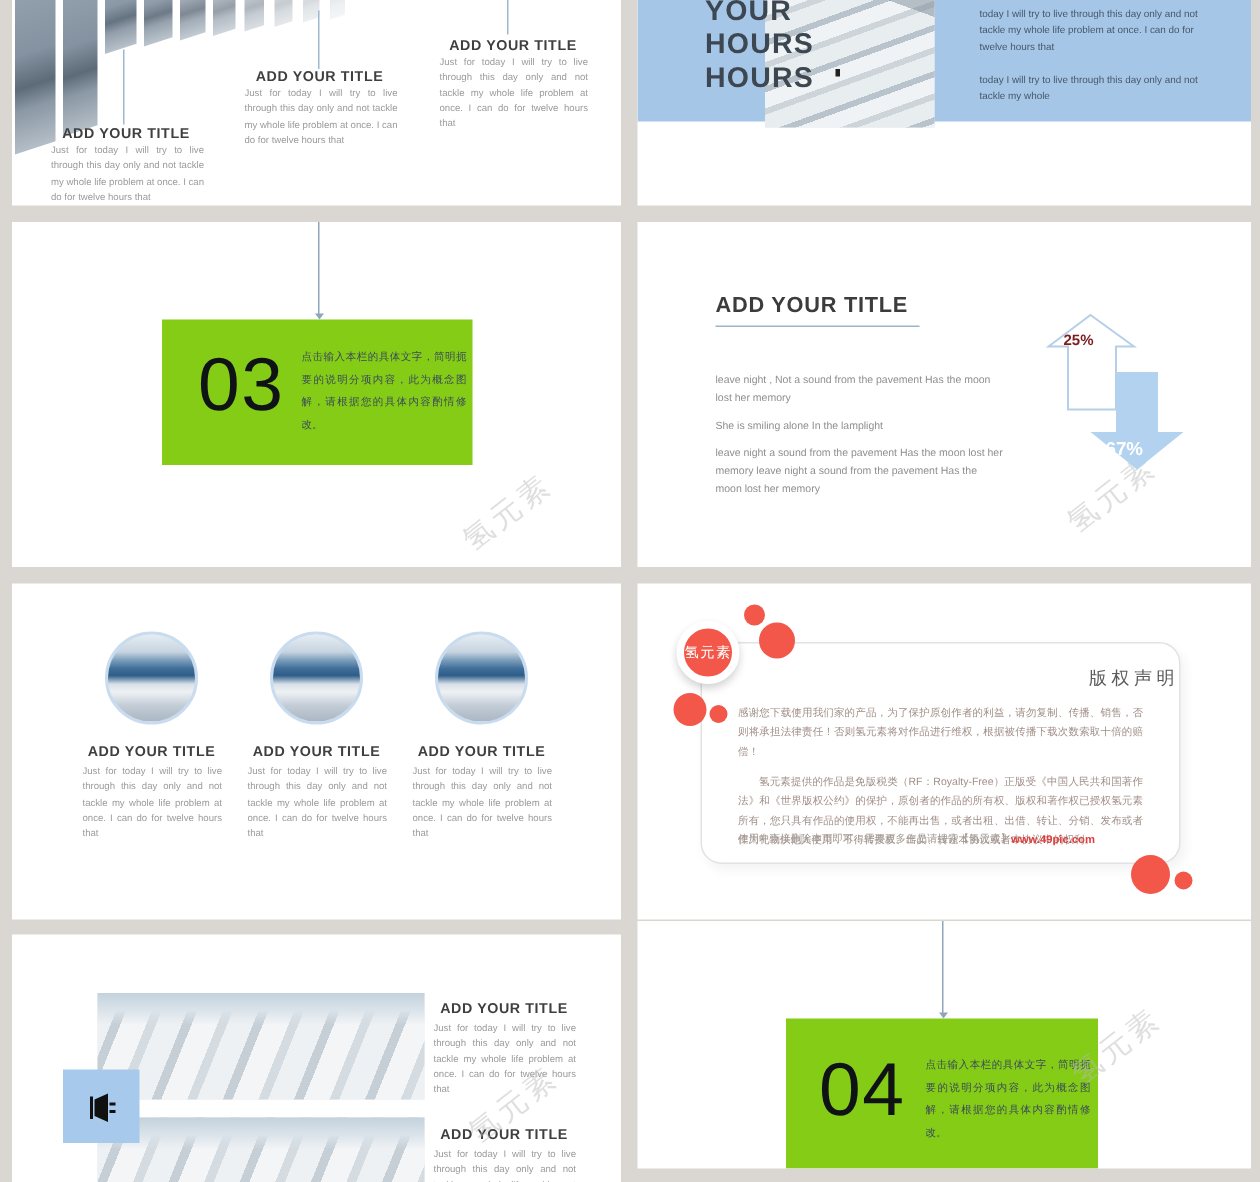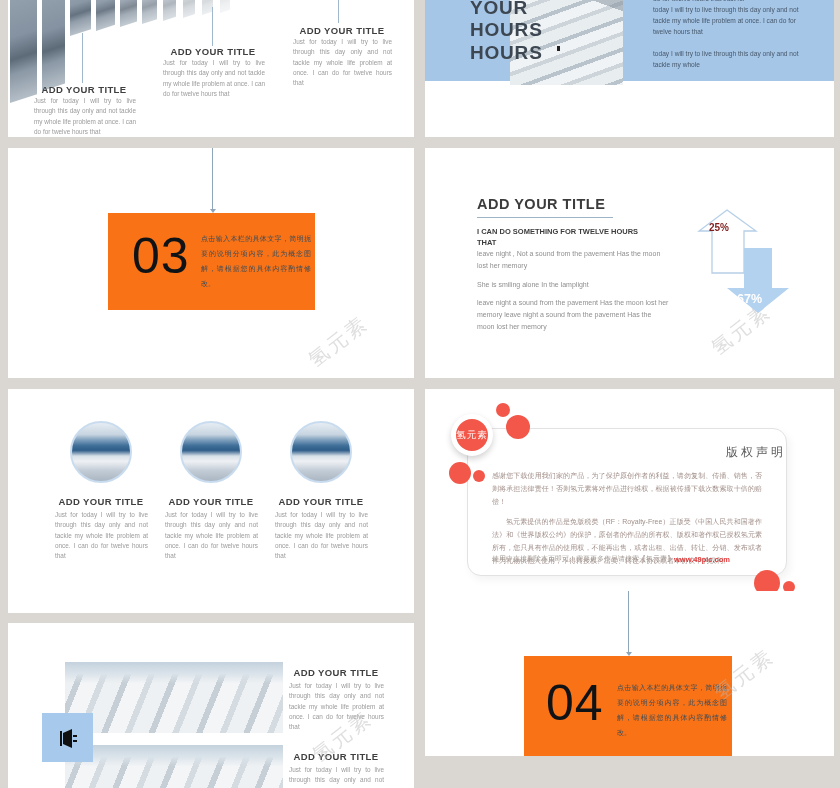--- a/index.html
+++ b/index.html
@@ -35,22 +35,22 @@
         background:
           linear-gradient(200deg, rgba(110,125,140,.45) 0 9%, rgba(0,0,0,0) 9%),
           repeating-linear-gradient(160deg,#f0f3f5 0 10px,#cdd5db 10px 14px,#e8edf0 14px 25px,#b9c3cb 25px 29px);
         background-color:#e5eaee; }
   #s1r .mtn::after { content:""; position:absolute; left:42%; top:54%; width:3px; height:5px; background:#222; }
   #s1r .rtext { position:absolute; left:228px; top:-4px; z-index:2; }
   #s1r .rtext .ln { font-size:6.6px; color:#46586a; line-height:1.0; height:11px; white-space:nowrap; }
 
   
   #s2l { left:8px; top:148px; width:406px; height:230px; }
-  #s4r { left:425px; top:591px; width:409px; height:165px; }
-  .bluebox { position:absolute; background:#f97316; }
+  #s4r { left:425px; top:614px; width:409px; height:165px; }
+  .bluebox { position:absolute; background:#84cc16; }
   .bignum { position:absolute; font-size:50px; font-weight:400; color:#101316; letter-spacing:1px; }
   .zh { position:absolute; font-size:7px; color:#3c4c5a; line-height:2.15; text-align:justify; }
 
   
   #s2r { left:425px; top:148px; width:409px; height:230px; }
   #s2r .h1 { position:absolute; left:52px; top:48px; font-size:14.5px; font-weight:bold; color:#3c3c3c; letter-spacing:.5px; }
   #s2r .divider { position:absolute; left:52px; top:69px; width:136px; height:1px; background:#9db4c6; }
   #s2r .h2 { position:absolute; left:52px; top:78px; width:165px; font-size:7.5px; font-weight:bold; color:#3c3c3c; line-height:1.5; }
   #s2r .paras { position:absolute; left:52px; top:100px; width:192px; }
   #s2r .paras p { font-size:7px; color:#8f8f8f; line-height:1.75; margin-bottom:6px; }
@@ -143,21 +143,20 @@
   <div class="bluebox" style="left:100px; top:65px; width:207px; height:97px;">
     <div class="bignum" style="left:24px; top:14px;">03</div>
     <div class="zh" style="left:93px; top:18px; width:110px;">点击输入本栏的具体文字，简明扼要的说明分项内容，此为概念图解，请根据您的具体内容酌情修改。</div>
   </div>
   <div class="wm" style="left:296px; top:180px;">氢元素</div>
 </section>
 
 <section class="slide" id="s2r">
   <div class="h1">ADD YOUR TITLE</div>
   <div class="divider"></div>
-  <div class="h2">I CAN DO SOMETHING FOR TWELVE HOURS THAT</div>
   <div class="paras">
     <p>leave night , Not a sound from the pavement Has the moon lost her memory</p>
     <p>She is smiling alone In the lamplight</p>
     <p>leave night a sound from the pavement Has the moon lost her memory  leave night a sound from the pavement Has the moon lost her memory</p>
   </div>
   <svg style="position:absolute; left:272px; top:55px; z-index:1;" width="95" height="115" viewBox="0 0 95 115">
     <path d="M30 7 L59 28 L47 28 L47 70 L15 70 L15 28 L2 28 Z" fill="#ffffff" stroke="#b5cfe8" stroke-width="1.3"></path>
     <path d="M47 45 L75 45 L75 85 L92 85 L61 110 L30 85 L47 85 Z" fill="#b3d2f0"></path>
   </svg>
   <div class="pct25">25%</div>

